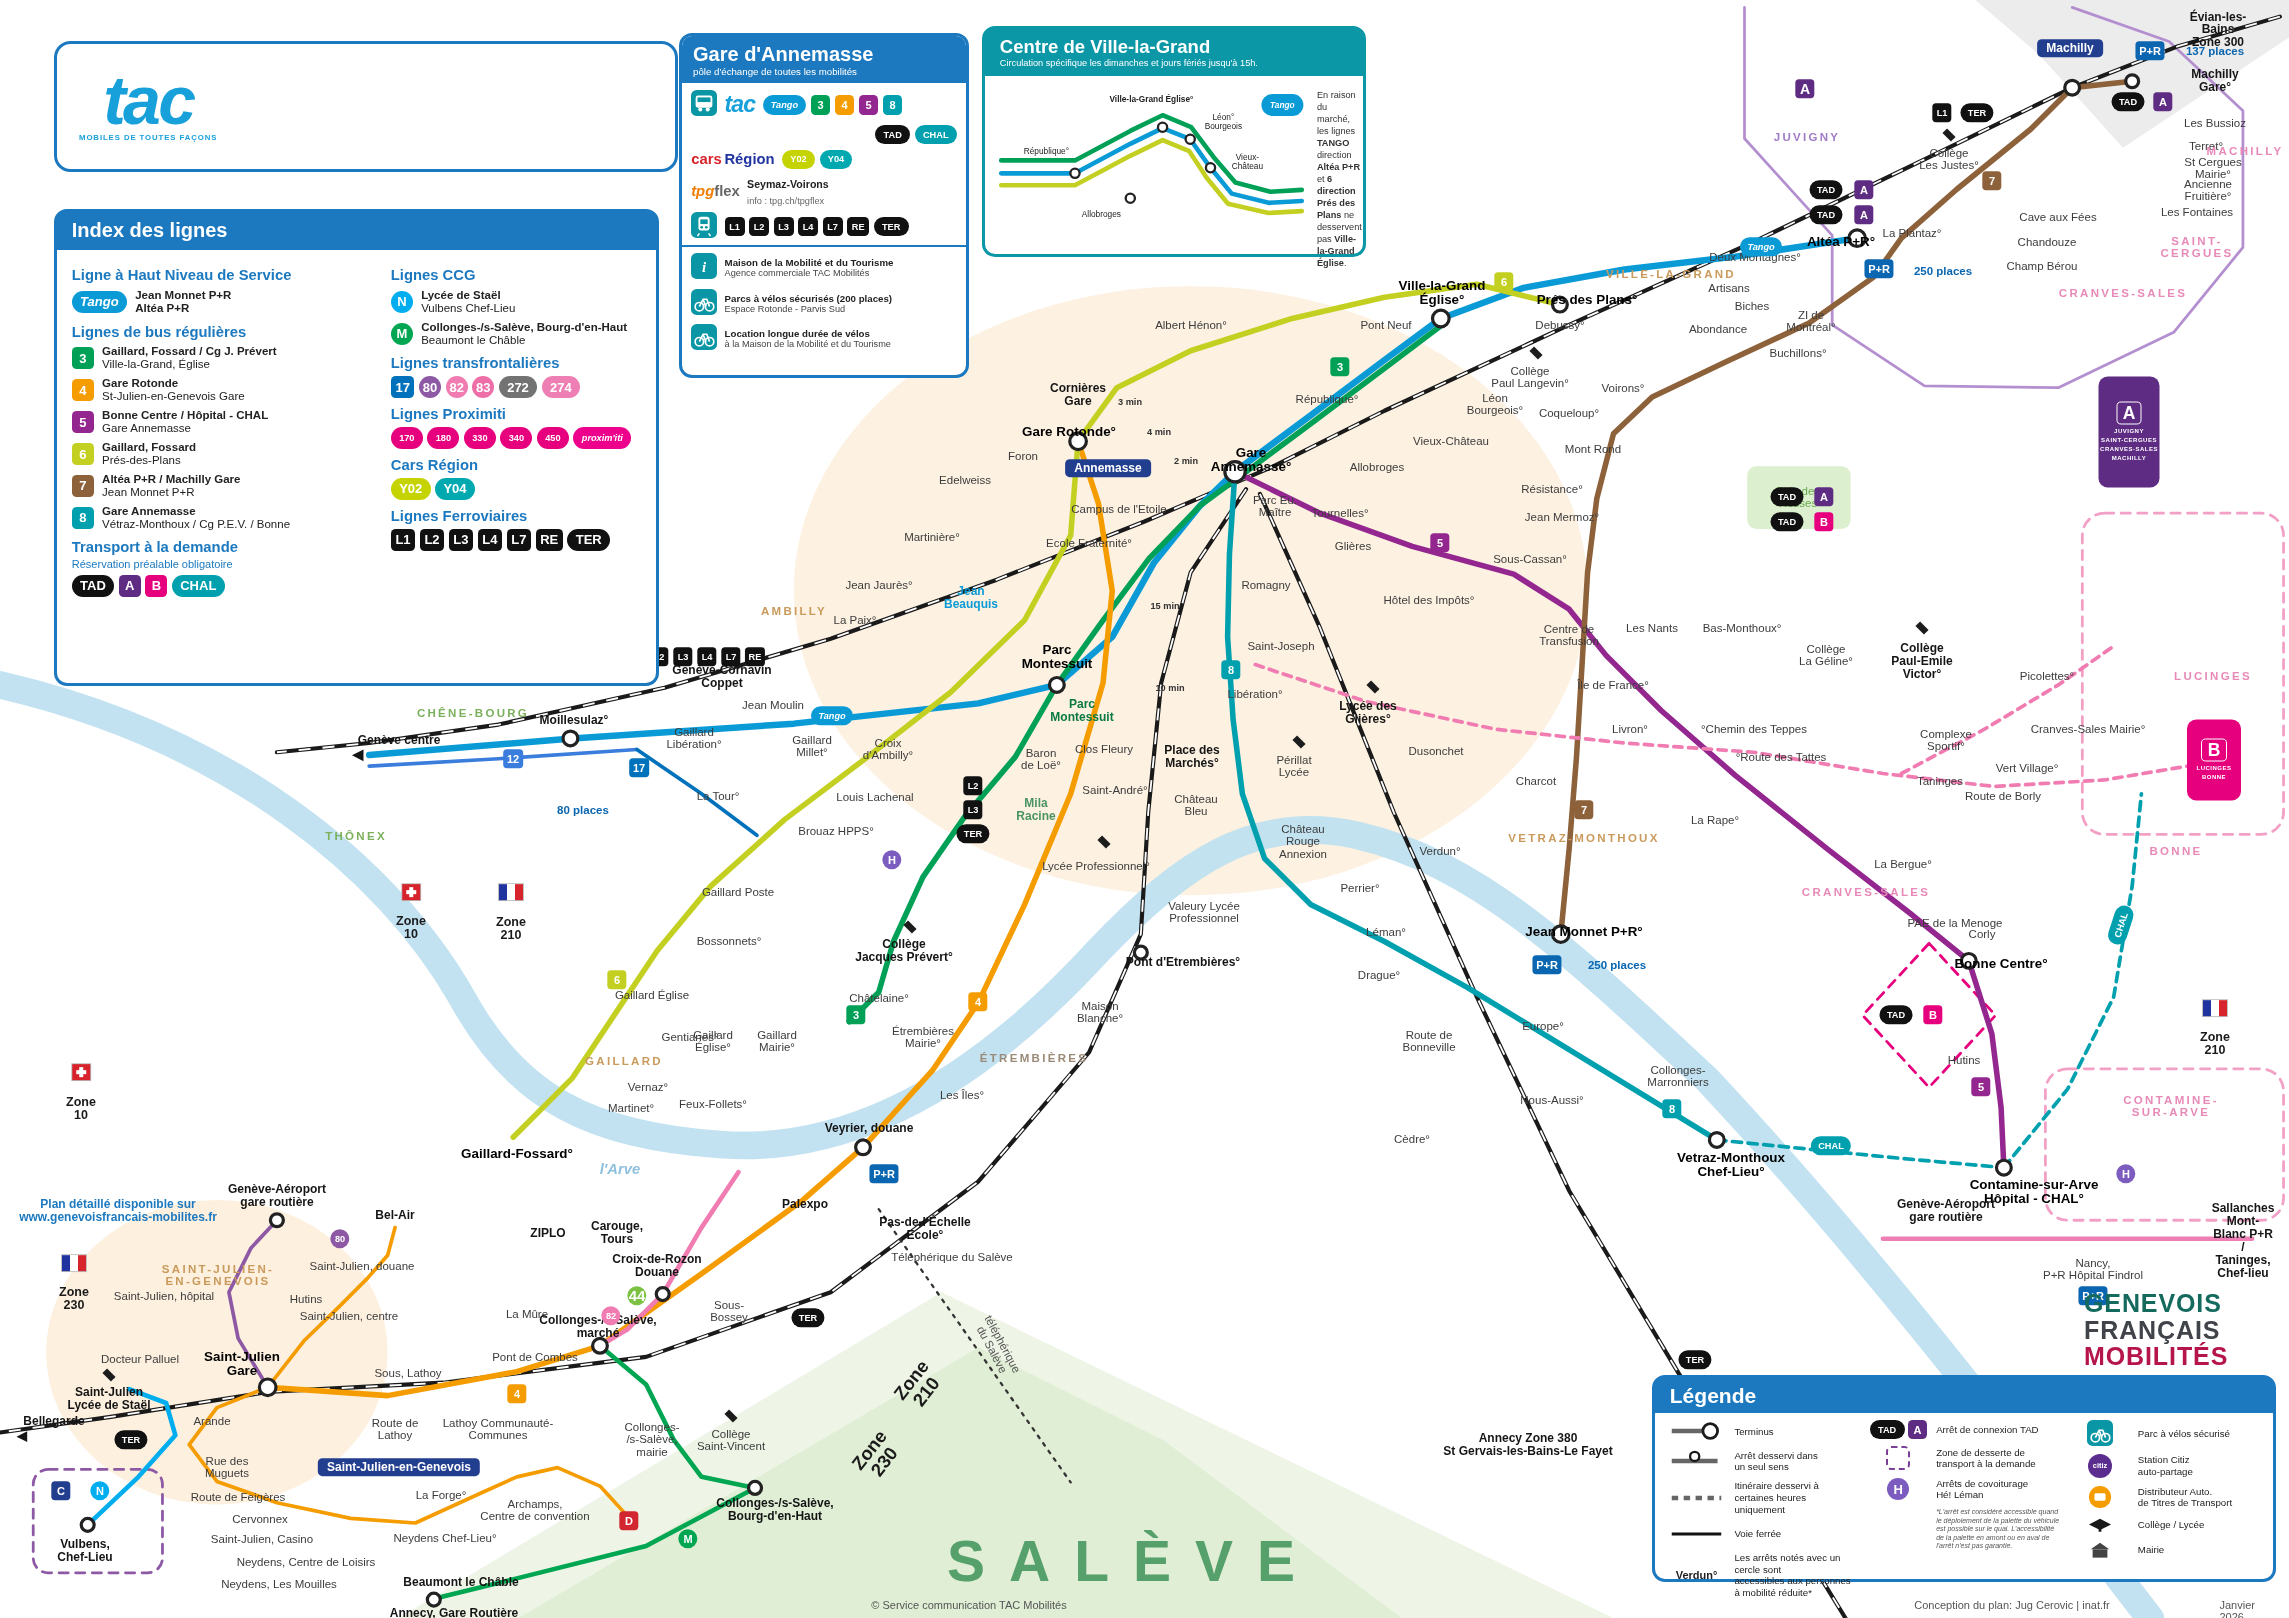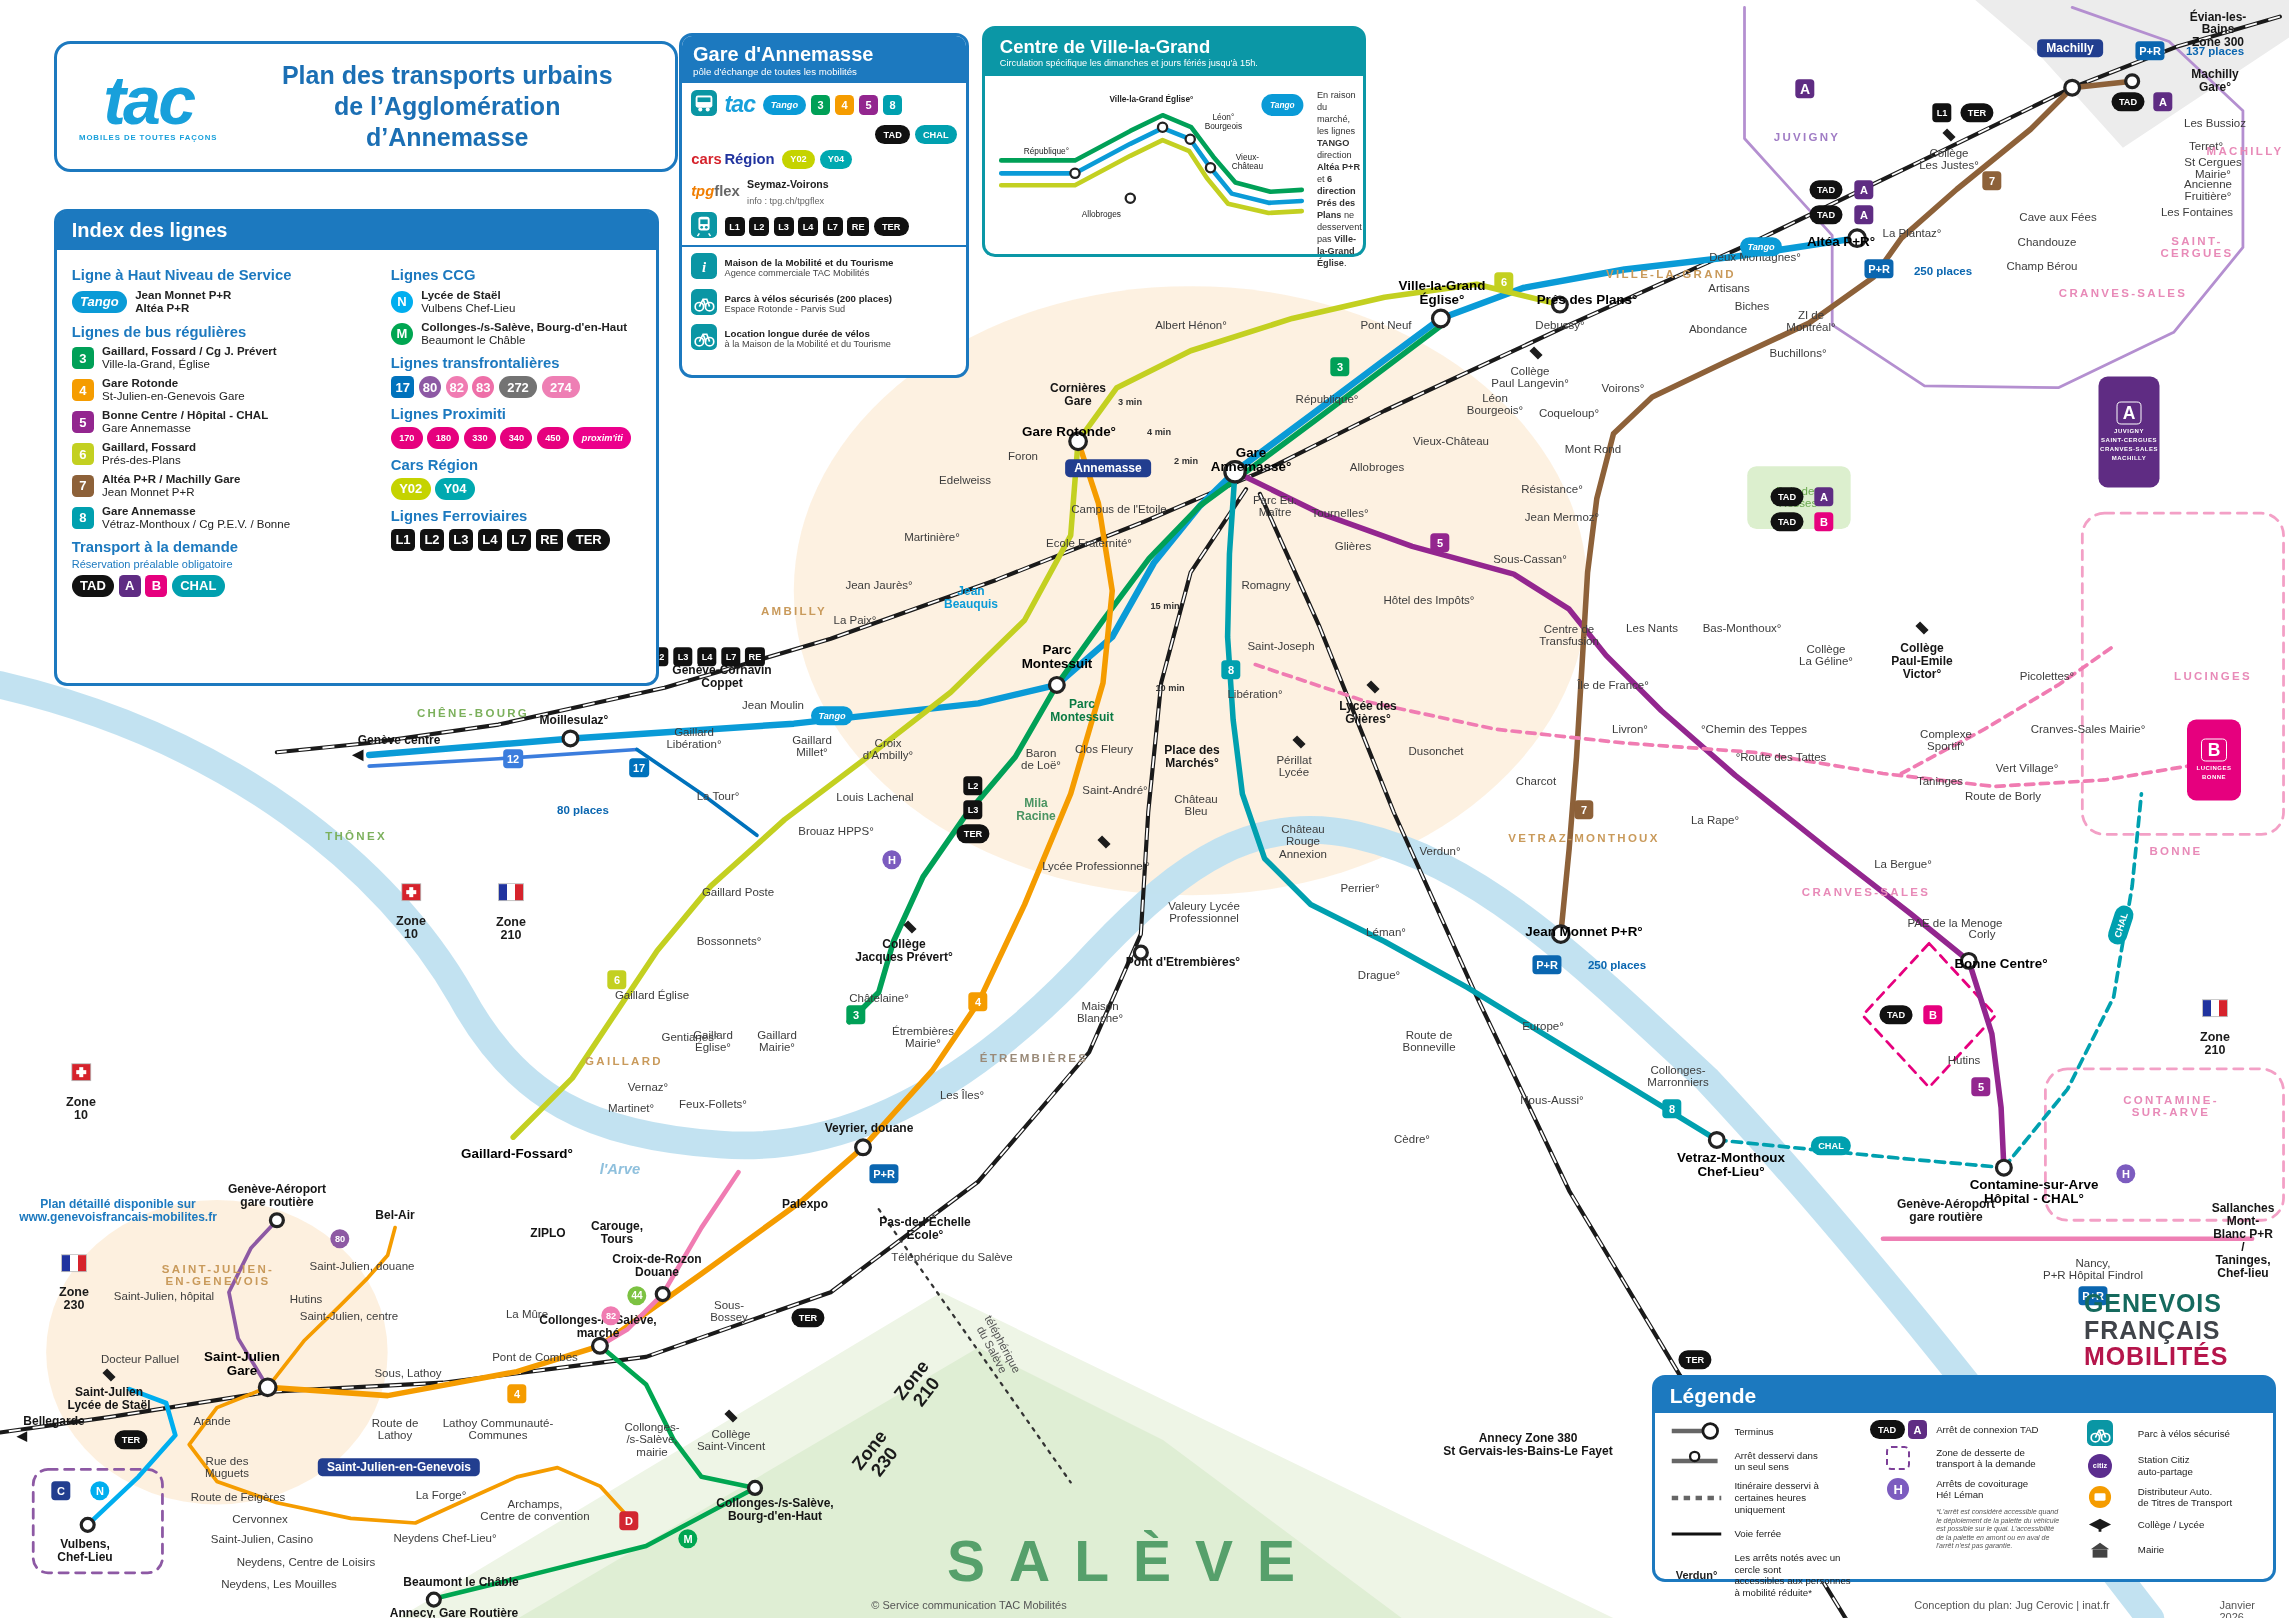--- a/index.html
+++ b/index.html
@@ -486,21 +486,21 @@
       <div class="bdg" style="left: 1992px; top: 181px; background: rgb(141, 97, 57); transform: translate(-50%, -50%);">7</div>
       <div class="bdg" style="left: 1231px; top: 670px; background: rgb(0, 160, 175); transform: translate(-50%, -50%);">8</div>
       <div class="bdg" style="left: 1672px; top: 1109px; background: rgb(0, 160, 175); transform: translate(-50%, -50%);">8</div>
       <div class="bdg pill" style="left: 832px; top: 716px; background: rgb(10, 155, 215); font-size: 9.2px; font-style: italic; transform: translate(-50%, -50%);">Tango</div>
       <div class="bdg pill" style="left: 1761px; top: 247px; background: rgb(10, 155, 215); font-size: 9.2px; font-style: italic; transform: translate(-50%, -50%);">Tango</div>
       <div class="bdg" style="left: 639px; top: 768px; background: rgb(0, 114, 188); transform: translate(-50%, -50%);">17</div>
       <div class="bdg" style="left: 513px; top: 759px; background: rgb(59, 125, 221); transform: translate(-50%, -50%);">12</div>
       <div class="bdg circ" style="left: 100px; top: 1491px; background: rgb(0, 174, 239); transform: translate(-50%, -50%);">N</div>
       <div class="bdg circ" style="left: 688px; top: 1539px; background: rgb(0, 166, 81); transform: translate(-50%, -50%);">M</div>
       <div class="bdg circ" style="left: 611px; top: 1316px; background: rgb(240, 124, 178); font-size: 9.2px; transform: translate(-50%, -50%);">82</div>
-      <div class="bdg circ" style="left: 637px; top: 1296px; background: rgb(124, 194, 66); font-size: 10px; transform: translate(-50%, -50%);">44</div>
+      <div class="bdg circ" style="left: 637px; top: 1296px; background: rgb(124, 194, 66); font-size: 15px; transform: translate(-50%, -50%);">44</div>
       <div class="bdg circ" style="left: 340px; top: 1239px; background: rgb(141, 89, 164); font-size: 9.2px; transform: translate(-50%, -50%);">80</div>
       <div class="bdg" style="left: 629px; top: 1521px; background: rgb(210, 38, 48); transform: translate(-50%, -50%);">D</div>
       <div class="bdg" style="left: 61px; top: 1491px; background: rgb(34, 62, 143); transform: translate(-50%, -50%);">C</div>
       <div class="bdg pill" style="left: 131px; top: 1440px; background: rgb(17, 17, 17); font-size: 9.2px; transform: translate(-50%, -50%);">TER</div>
       <div class="bdg pill" style="left: 808px; top: 1318px; background: rgb(17, 17, 17); font-size: 9.2px; transform: translate(-50%, -50%);">TER</div>
       <div class="bdg pill" style="left: 1695px; top: 1360px; background: rgb(17, 17, 17); font-size: 9.2px; transform: translate(-50%, -50%);">TER</div>
       <div class="bdg" style="left: 1942px; top: 113px; background: rgb(17, 17, 17); font-size: 9.2px; transform: translate(-50%, -50%);">L1</div>
       <div class="bdg pill" style="left: 1977px; top: 113px; background: rgb(17, 17, 17); font-size: 9.2px; transform: translate(-50%, -50%);">TER</div>
       <div class="bdg" style="left: 635px; top: 657px; background: rgb(17, 17, 17); font-size: 9.2px; transform: translate(-50%, -50%);">L1</div>
       <div class="bdg" style="left: 659px; top: 657px; background: rgb(17, 17, 17); font-size: 9.2px; transform: translate(-50%, -50%);">L2</div>
@@ -541,25 +541,20 @@
         <div class="tl" style="white-space: pre-line;">LUCINGES
 BONNE</div>
       </div>
     </div>
 
   <div id="title-box" class="panel">
     <div class="taclogo">
       <div class="t1">tac</div>
       <div class="t2">MOBILES DE TOUTES FAÇONS</div>
     </div>
-    <div class="ttl">
-      <div>Plan des transports urbains</div>
-      <div>de l’Agglomération</div>
-      <div>d’Annemasse</div>
-    </div>
   </div>
 
   <div id="index-panel" class="panel">
     <div class="phead">Index des lignes</div>
     <div class="icols">
       <div class="icol">
         <div class="sec">Ligne à Haut Niveau de Service</div>
         <div class="rowitem">
           <span id="hns-badge"><span class="b pill it" style="background: rgb(10, 155, 215);">Tango</span></span>
           <div class="txt">

